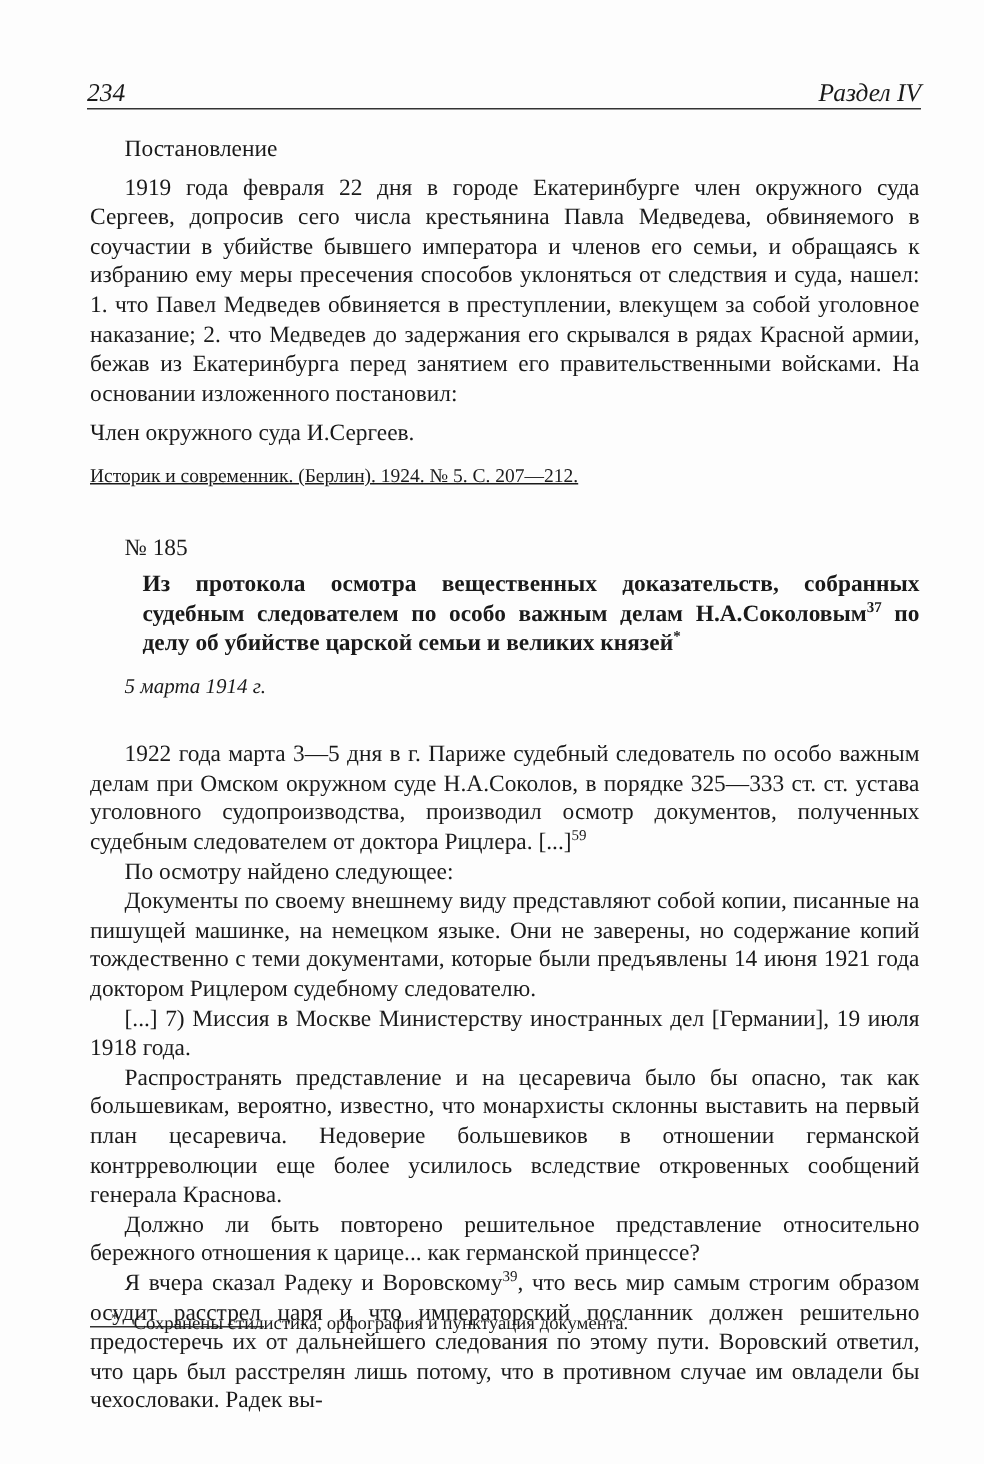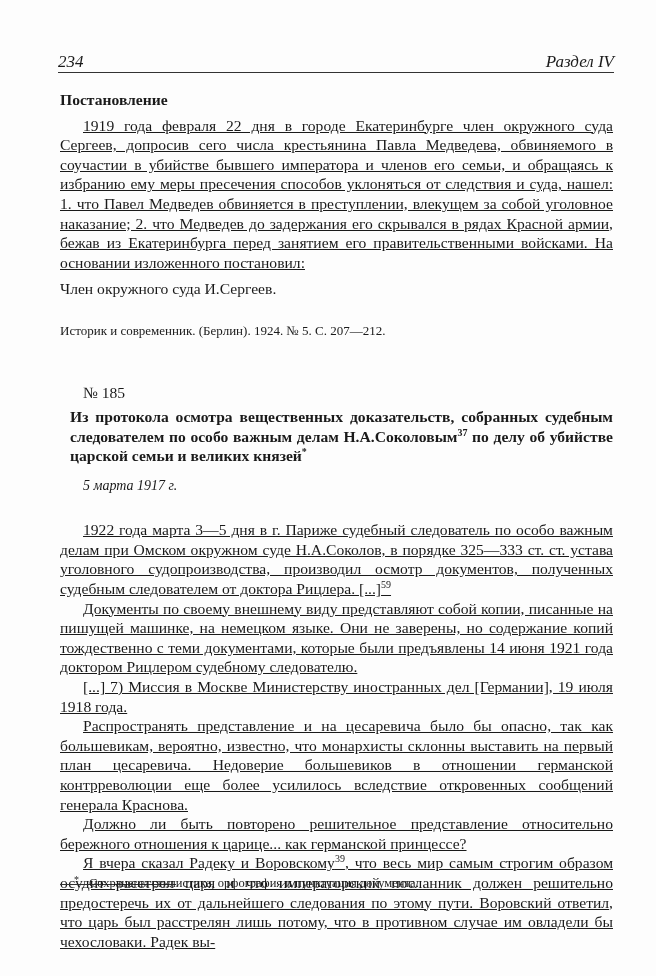--- a/index.html
+++ b/index.html
@@ -9,26 +9,26 @@
   }
   .header {
     position: absolute; left: 58px; top: 48px; width: 556px; height: 24px;
     border-bottom: 1.5px solid #333;
     font-style: italic; font-size: 17px; text-align: right;
   }
   .header .pn { position: absolute; left: 0; top: 4px; }
   .header .sec { position: absolute; right: 0; top: 4px; }
   .content { position: absolute; left: 60px; top: 90px; width: 553px; font-size: 15.6px; line-height: 19.6px; }
   p { margin: 0; text-align: justify; }
-  .ind { text-indent: 23px; text-decoration: underline; }
-  .bold-title { font-weight: bold; margin-bottom: 6px; }
+  .ind { text-indent: 23px; }
+  .bold-title { font-weight: normal; margin-left: 23px; margin-bottom: 6px; }
   .sign { text-align: left; margin-top: 7px; }
-  .src { font-size: 13px; margin-top: 22px; }
-  .docnum { margin-top: 42px; margin-left: 23px; font-size: 15.6px; }
-  .doctitle { font-weight: bold; margin-left: 10px; margin-top: 5px; line-height: 19.5px; }
+  .src { font-size: 13px; margin-top: 8px; text-decoration: underline; }
+  .docnum { margin-top: 29px; margin-left: 23px; font-size: 15.6px; }
+  .doctitle { font-weight: bold; margin-left: 35px; margin-top: 5px; line-height: 19.5px; }
   .docdate { font-style: italic; font-size: 14px; margin-left: 23px; margin-top: 10px; }
   .body2 { margin-top: 25px; }
   sup { font-size: 10px; line-height: 0; vertical-align: 6px; }
   .fn-rule { position: absolute; left: 60px; top: 884px; width: 116px; border-top: 1px solid #333; }
   .fn { position: absolute; left: 74px; top: 874px; font-size: 12.5px; }
   .fn .mark { font-size: 10px; vertical-align: 4px; margin-right: 10px; }
 </style>
 </head>
 <body>
 
@@ -38,24 +38,25 @@
 </div>
 
 <div class="content">
   <p class="bold-title">Постановление</p>
   <p class="ind">1919 года февраля 22 дня в городе Екатеринбурге член окружного суда Сергеев, допросив сего числа крестьянина Павла Медведева, обвиняемого в соучастии в убийстве бывшего императора и членов его семьи, и обращаясь к избранию ему меры пресечения способов уклоняться от следствия и суда, нашел: 1. что Павел Медведев обвиняется в преступлении, влекущем за собой уголовное наказание; 2. что Медведев до задержания его скрывался в рядах Красной армии, бежав из Екатеринбурга перед занятием его правительственными войсками. На основании изложенного постановил:</p>
   <p class="sign">Член окружного суда И.Сергеев.</p>
   <p class="src">Историк и современник. (Берлин). 1924. № 5. С. 207—212.</p>
 
   <p class="docnum">№ 185</p>
   <p class="doctitle"><span>Из протокола осмотра вещественных доказательств, собранных судебным следователем по особо важным делам Н.А.Соколовым</span><sup>37</sup><span> по делу об убийстве царской семьи и великих князей</span><sup>*</sup></p>
-  <p class="docdate">5 марта 1917 г.</p>
+  <p class="docdate">5 марта 1914 г.</p>
 
   <div class="body2">
     <p class="ind"><span>1922 года марта 3—5 дня в г. Париже судебный следователь по особо важным делам при Омском окружном суде Н.А.Соколов, в порядке 325—333 ст. ст. устава уголовного судопроизводства, производил осмотр документов, полученных судебным следователем от доктора Рицлера. [...]</span><sup>59</sup></p>
+    <p class="ind">По осмотру найдено следующее:</p>
     <p class="ind">Документы по своему внешнему виду представляют собой копии, писанные на пишущей машинке, на немецком языке. Они не заверены, но содержание копий тождественно с теми документами, которые были предъявлены 14 июня 1921 года доктором Рицлером судебному следователю.</p>
     <p class="ind">[...] 7) Миссия в Москве Министерству иностранных дел [Германии], 19 июля 1918 года.</p>
     <p class="ind">Распространять представление и на цесаревича было бы опасно, так как большевикам, вероятно, известно, что монархисты склонны выставить на первый план цесаревича. Недоверие большевиков в отношении германской контрреволюции еще более усилилось вследствие откровенных сообщений генерала Краснова.</p>
     <p class="ind">Должно ли быть повторено решительное представление относительно бережного отношения к царице... как германской принцессе?</p>
     <p class="ind"><span>Я вчера сказал Радеку и Воровскому</span><sup>39</sup><span>, что весь мир самым строгим образом осудит расстрел царя и что императорский посланник должен решительно предостеречь их от дальнейшего следования по этому пути. Воровский ответил, что царь был расстрелян лишь потому, что в противном случае им овладели бы чехословаки. Радек вы-</span></p>
   </div>
 </div>
 
 <div class="fn-rule"></div>
 <div class="fn">

